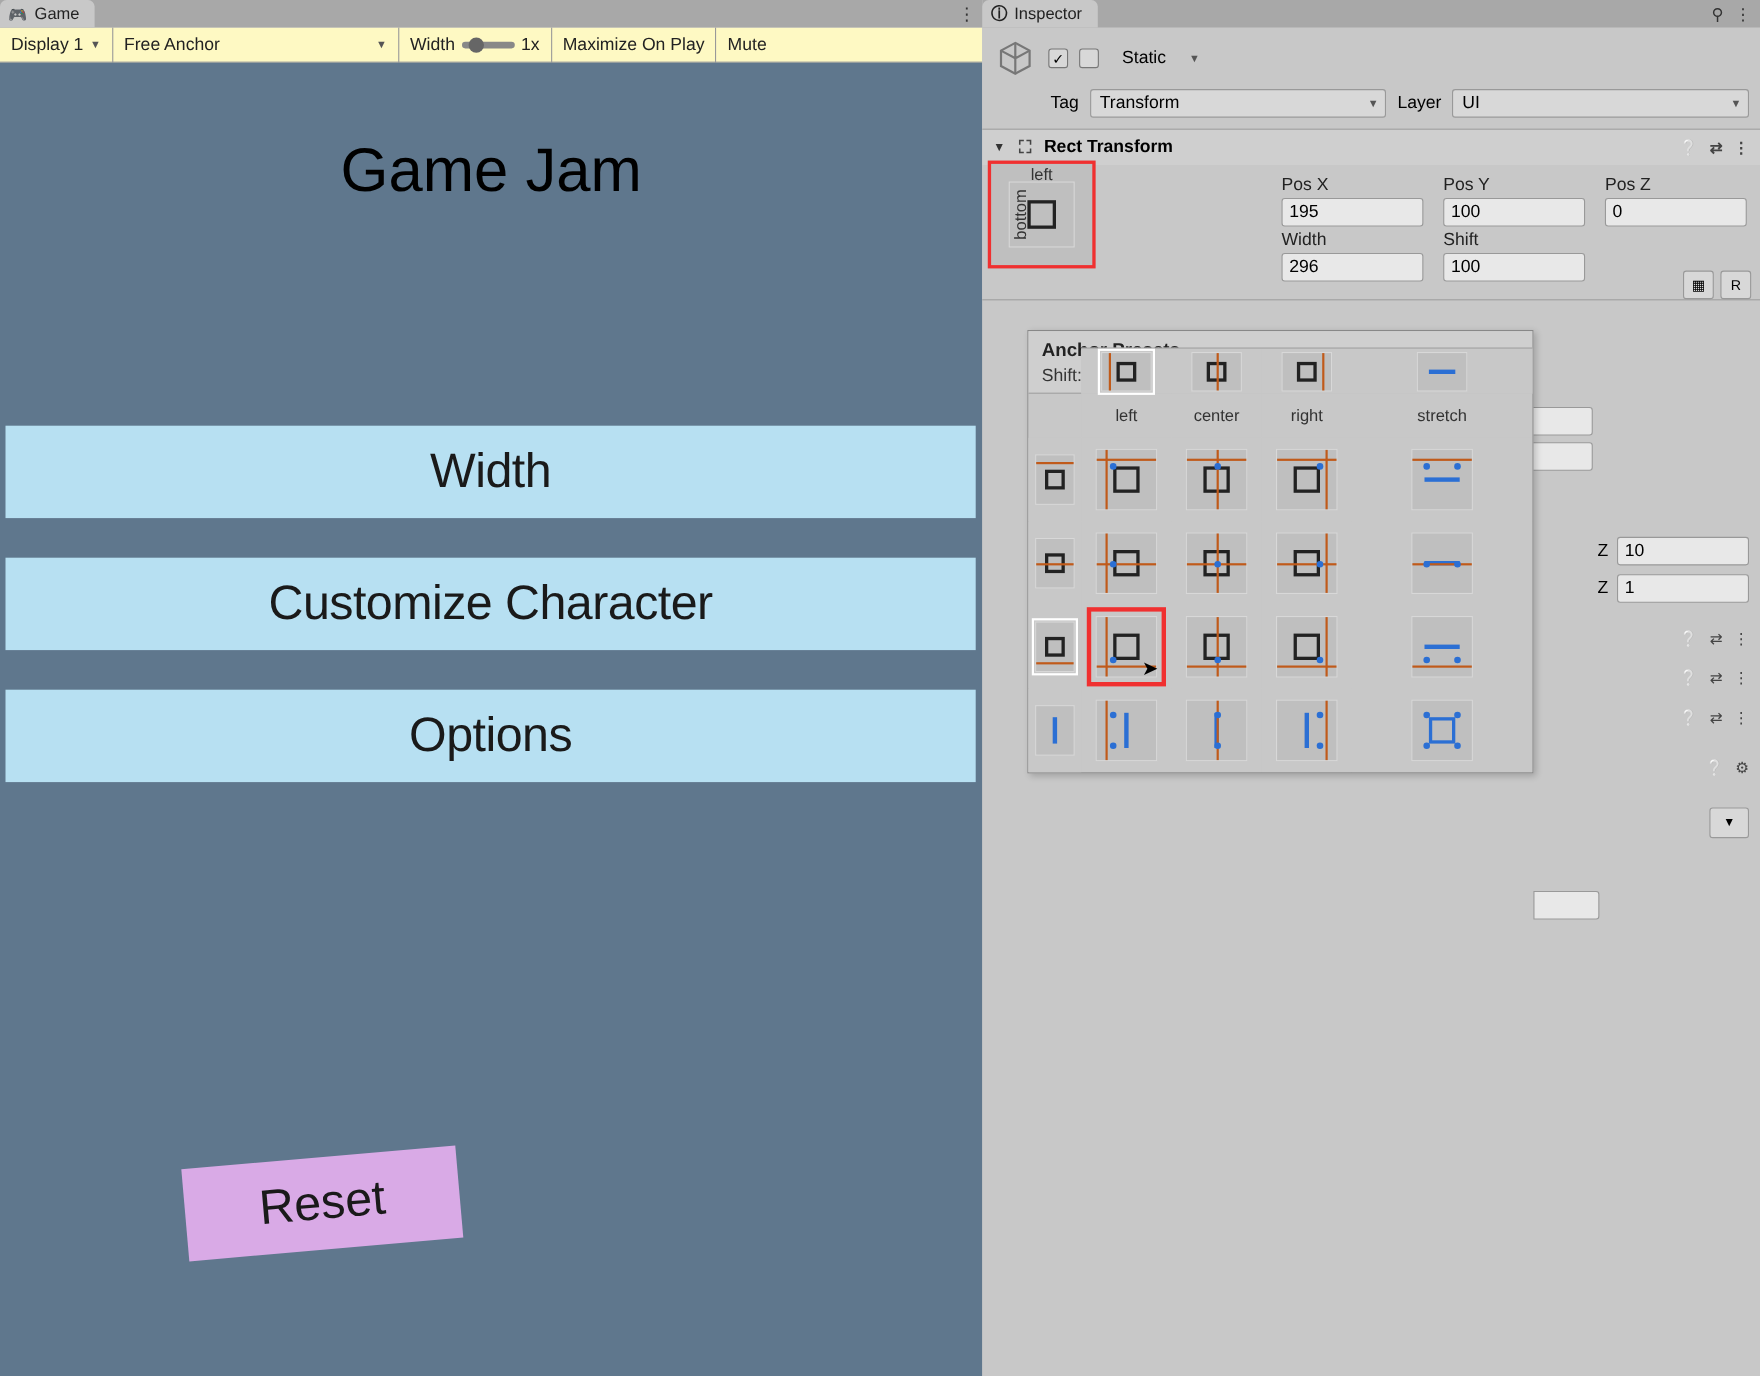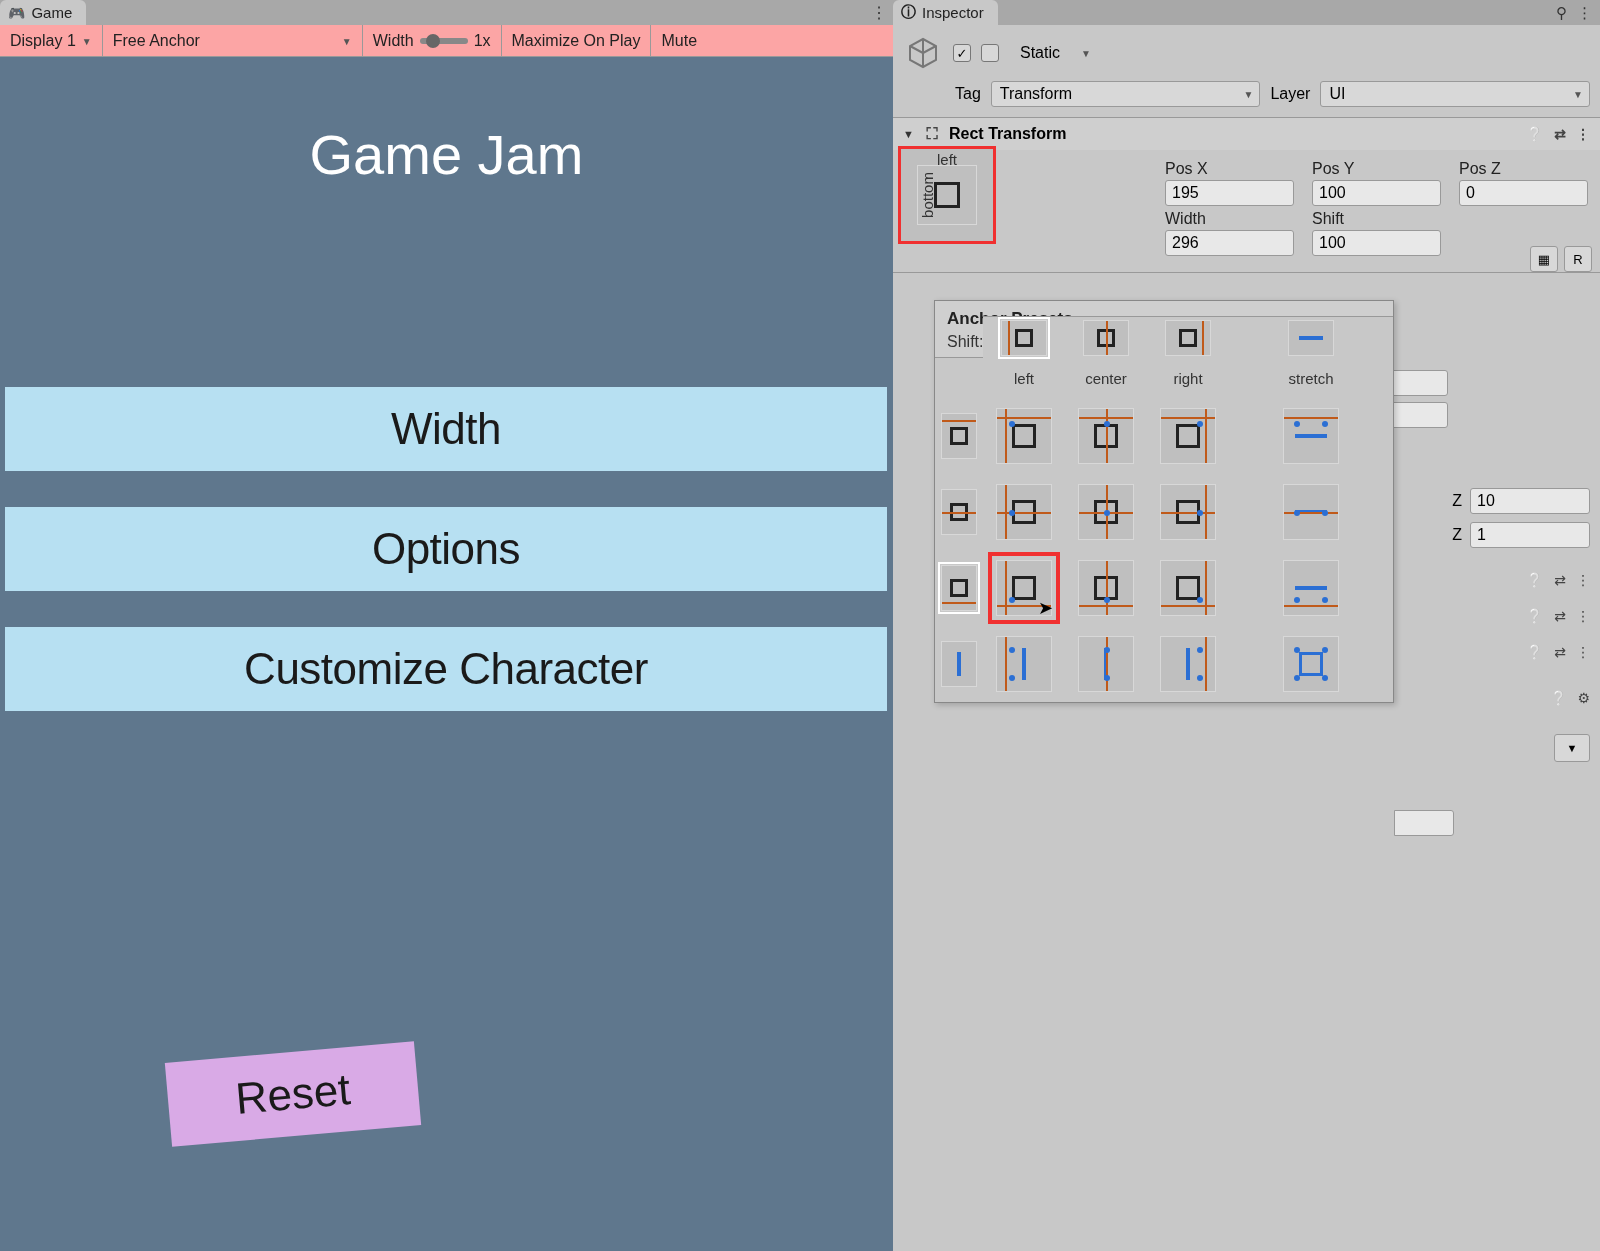--- a/index.html
+++ b/index.html
@@ -4,29 +4,29 @@
 <style>
   * { box-sizing: border-box; margin: 0; padding: 0; font-family: -apple-system, "Segoe UI", Arial, sans-serif; }
   body { width: 1600px; height: 1251px; background: #c8c8c8; overflow: hidden; position: relative; }
 
   
   .game-panel { position: absolute; left: 0; top: 0; width: 893px; height: 1251px; background: #c8c8c8; display: flex; flex-direction: column; }
   .game-tabs { height: 25px; background: #a8a8a8; display: flex; align-items: flex-end; position: relative; }
   .game-tab { background: #c8c8c8; border-top-left-radius: 6px; border-top-right-radius: 6px; height: 25px; padding: 0 14px 0 8px; display: flex; align-items: center; gap: 6px; font-size: 15px; color: #222; }
   .game-tab .icon { font-size: 14px; }
   .game-tabs .more { position: absolute; right: 6px; top: 3px; font-size: 16px; color: #333; }
-  .game-toolbar { height: 32px; background: #fca5a5; display: flex; font-size: 16px; color: #222; border-bottom: 1px solid #999; }
+  .game-toolbar { height: 32px; background: #fef9c3; display: flex; font-size: 16px; color: #222; border-bottom: 1px solid #999; }
   .game-toolbar .seg { padding: 0 10px; height: 32px; display: flex; align-items: center; border-right: 1px solid #999; gap: 6px; }
   .game-toolbar .seg.noborder { border-right: none; }
   .caret { font-size: 10px; color: #555; }
   .slider { width: 48px; height: 6px; background: #888; border-radius: 3px; position: relative; }
   .slider .knob { position: absolute; left: 6px; top: -4px; width: 14px; height: 14px; background: #666; border-radius: 50%; }
 
   .game-view { flex: 1; background: #5f778d; position: relative; overflow: hidden; }
-  .game-title { position: absolute; top: 65px; left: 0; right: 0; text-align: center; font-size: 56px; font-weight: 500; color: #ffffff; }
+  .game-title { position: absolute; top: 65px; left: 0; right: 0; text-align: center; font-size: 56px; font-weight: 500; color: #000000; }
   .menu-col { position: absolute; top: 330px; left: 5px; right: 6px; display: flex; flex-direction: column; gap: 36px; }
   .menu-btn { background: #b7e0f2; height: 84px; display: flex; align-items: center; justify-content: center; font-size: 44px; color: #1a1a1a; font-weight: 400; letter-spacing: -0.5px; }
   .reset-btn { position: absolute; left: 168px; bottom: 115px; width: 250px; height: 84px; background: #d9aae6; display: flex; align-items: center; justify-content: center; font-size: 44px; color: #1a1a1a; transform: rotate(-5deg); }
 
   
   .inspector-panel { position: absolute; left: 893px; top: 0; right: 0; height: 1251px; background: #c8c8c8; display: flex; flex-direction: column; }
   .insp-tabs { height: 25px; background: #a8a8a8; display: flex; align-items: flex-end; position: relative; }
   .insp-tab { background: #c8c8c8; border-top-left-radius: 6px; border-top-right-radius: 6px; height: 25px; padding: 0 14px 0 8px; display: flex; align-items: center; gap: 6px; font-size: 15px; color: #222; }
   .insp-tabs .right-icons { position: absolute; right: 8px; top: 4px; display: flex; gap: 10px; font-size: 15px; color: #333; }
 
@@ -130,24 +130,24 @@
       <span>Mute</span>
     </div>
   </div>
   <div class="game-view">
     <div class="game-title">Game Jam</div>
     <div class="menu-col">
       <div class="menu-btn">
           <span>Width</span>
         </div>
       <div class="menu-btn">
+          <span>Customize Character</span>
+        </div>
+      <div class="menu-btn">
           <span>Options</span>
-        </div>
-      <div class="menu-btn">
-          <span>Customize Character</span>
         </div>
     </div>
     <div class="reset-btn">
         <span>Reset</span>
       </div>
   </div>
 </div>
 
 <div class="inspector-panel">
   <div class="insp-tabs">

